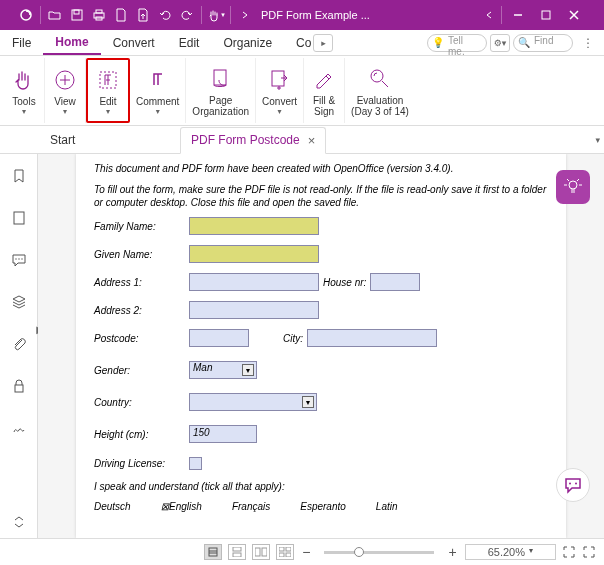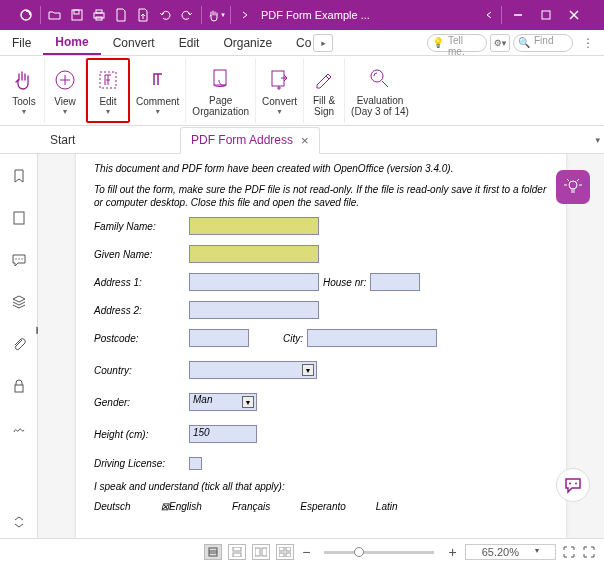--- a/index.html
+++ b/index.html
@@ -68,21 +68,21 @@
 
 .hintbtn { position: absolute; right: 14px; top: 16px; width: 34px; height: 34px; background: #a93fa7; border-radius: 7px; display: flex; align-items: center; justify-content: center; cursor: pointer; }
 .chatbtn { position: absolute; right: 14px; bottom: 36px; width: 34px; height: 34px; background: #fff; border: 1px solid #ddd; border-radius: 17px; display: flex; align-items: center; justify-content: center; cursor: pointer; }
 
 
 .statusbar { height: 27px; border-top: 1px solid #ddd; display: flex; align-items: center; justify-content: flex-end; padding: 0 8px; gap: 6px; font-size: 11px; color: #555; }
 .statusbar .viewbtn { width: 18px; height: 16px; border: 1px solid #bbb; display: flex; align-items: center; justify-content: center; cursor: pointer; }
 .statusbar .viewbtn.active { background: #ddd; }
 .statusbar .slider { width: 110px; height: 3px; background: #ccc; position: relative; margin: 0 6px; }
 .statusbar .thumb { width: 10px; height: 10px; background: #fff; border: 1px solid #888; border-radius: 5px; position: absolute; top: -4px; left: 30px; }
-.statusbar .zoombox { border: 1px solid #ccc; padding: 1px 16px; display: flex; align-items: flex-start; gap: 16px; cursor: pointer; }
+.statusbar .zoombox { border: 1px solid #ccc; padding: 1px 22px; display: flex; align-items: flex-start; gap: 4px; cursor: pointer; }
 .statusbar .pm { font-size: 14px; cursor: pointer; padding: 0 2px; }
 .statusbar .fit { cursor: pointer; }
 
 svg { display: block; }
 </style>
 </head>
 <body>
 
 <div class="titlebar">
   <div class="tb-left">
@@ -275,21 +275,21 @@
     <div class="rlabel" style="white-space:pre">Evaluation
 (Day 3 of 14)</div>
   </div>
 </div>
 
 <div class="tabstrip">
   <div class="tab start">
       <span>Start</span>
     </div>
   <div class="tab doc">
-    <span>PDF Form Address</span>
+    <span>PDF Form Postcode</span>
     <span class="close">×</span>
   </div>
   <div class="tdrop">▾</div>
 </div>
 
 <div class="mainarea">
   <div class="sidepanel">
     <div class="sicon">
         <svg width="16" height="16" viewBox="0 0 16 16">
           <path d="M4 2h8v12l-4-3-4 3z" stroke="#555" fill="none"></path>
@@ -361,28 +361,28 @@
         <div class="finput w130"></div>
       </div>
       <div class="formrow">
         <div class="flabel">Postcode:</div>
         <div class="finput w60"></div>
         <div style="width:30px"></div>
         <div class="inlabel">City:</div>
         <div class="finput w130"></div>
       </div>
       <div class="formrow" style="margin-top:14px">
+        <div class="flabel">Gender:</div>
+        <div class="sel"><span>Man</span><div class="droparrow">▼</div></div>
+      </div>
+      <div class="formrow" style="margin-top:14px">
         <div class="flabel">Country:</div>
         <div class="finput w128d">
             <div class="droparrow">▼</div>
           </div>
-      </div>
-      <div class="formrow" style="margin-top:14px">
-        <div class="flabel">Gender:</div>
-        <div class="sel"><span>Man</span><div class="droparrow">▼</div></div>
       </div>
       <div class="formrow" style="margin-top:14px">
         <div class="flabel">Height (cm):</div>
         <div class="finput" style="width:68px;padding:1px 3px;font-size:10px"><span>150</span></div>
       </div>
       <div class="formrow" style="margin-top:14px">
         <div class="flabel">Driving License:</div>
         <div class="cb"></div>
       </div>
       <p style="margin-top:10px">I speak and understand (tick all that apply):</p>

